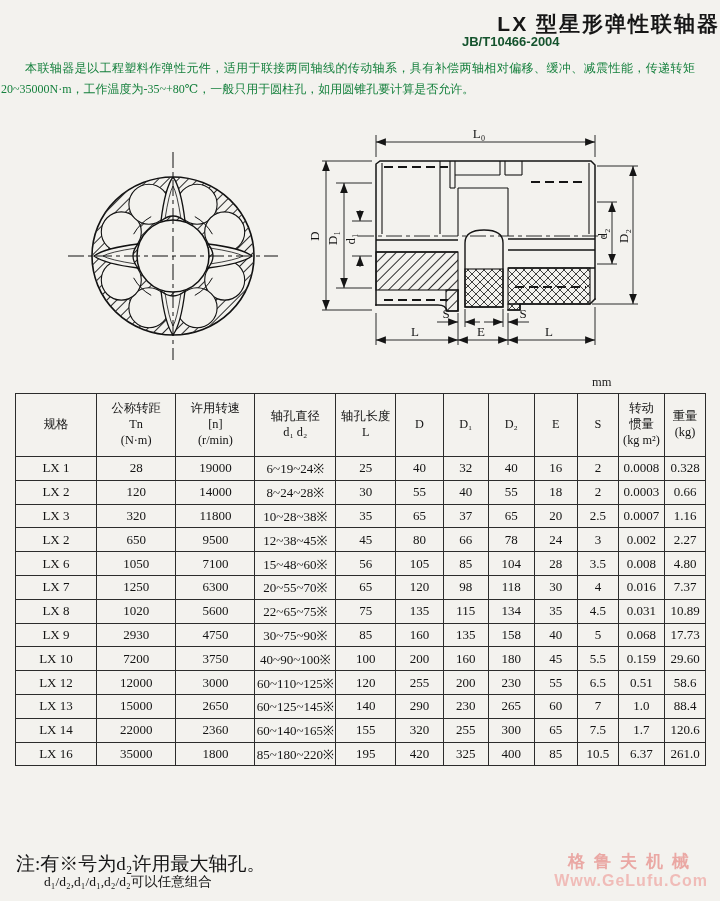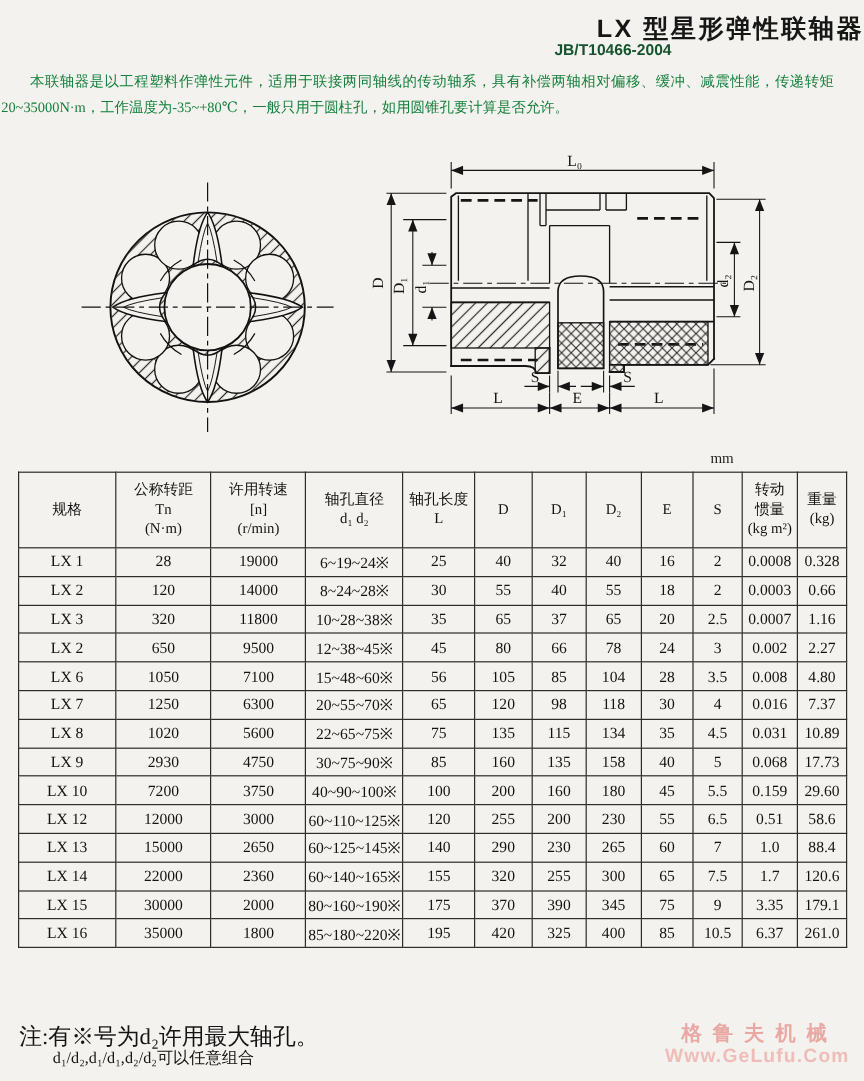--- a/index.html
+++ b/index.html
@@ -462,34 +462,20 @@
           <td>155</td>
           <td>320</td>
           <td>255</td>
           <td>300</td>
           <td>65</td>
           <td>7.5</td>
           <td>1.7</td>
           <td>120.6</td>
         </tr>
         <tr>
-          <td>LX 15</td>
-          <td>30000</td>
-          <td>2000</td>
-          <td>80~160~190※</td>
-          <td>175</td>
-          <td>370</td>
-          <td>390</td>
-          <td>345</td>
-          <td>75</td>
-          <td>9</td>
-          <td>3.35</td>
-          <td>179.1</td>
-        </tr>
-        <tr>
           <td>LX 16</td>
           <td>35000</td>
           <td>1800</td>
           <td>85~180~220※</td>
           <td>195</td>
           <td>420</td>
           <td>325</td>
           <td>400</td>
           <td>85</td>
           <td>10.5</td>

